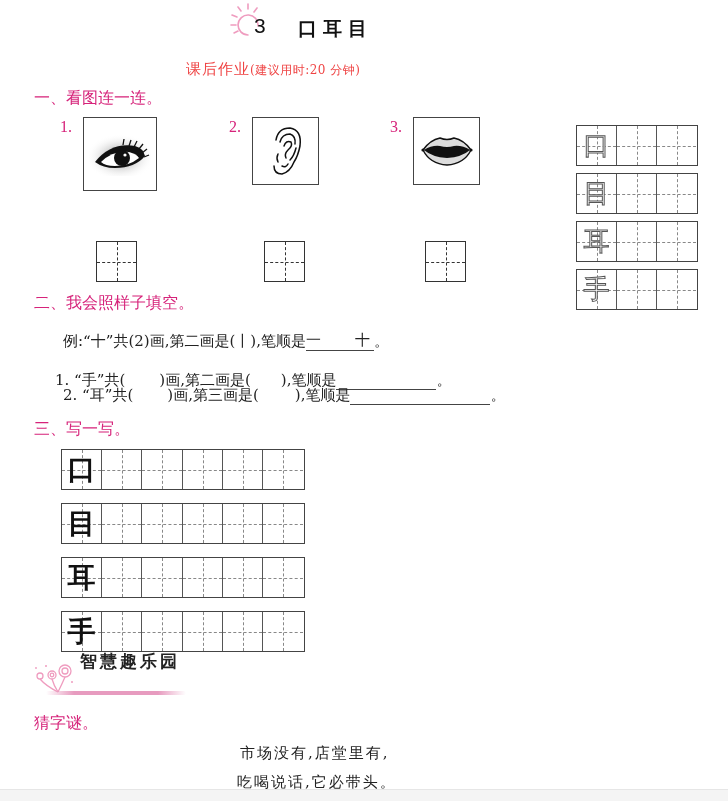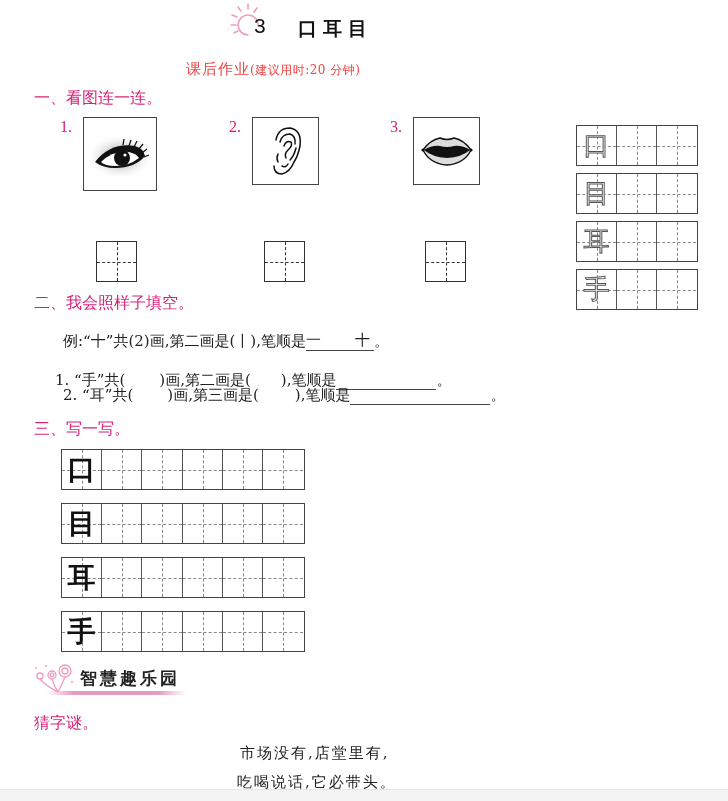--- a/index.html
+++ b/index.html
@@ -222,21 +222,21 @@
     <path d="M20 17 Q22 24 26 30"></path>
       <path d="M33 15 Q30 22 26 30"></path>
       <path d="M8 17 Q14 24 26 30"></path>
   </g>
   <g fill="#ef9cbf">
       <circle cx="14" cy="4" r="1"></circle>
       <circle cx="40" cy="20" r="1"></circle>
       <circle cx="4" cy="6" r="0.9"></circle>
     </g>
 </svg>
-<div class="abs banner-text" style="left:80px; top:667px;">智慧趣乐园</div>
+<div class="abs banner-text" style="left:80px; top:650px;">智慧趣乐园</div>
 <div class="abs banner-underline" style="left:46px; top:691px; width:140px;"></div>
 
 <div class="abs section-head" style="left:34px; top:713px;">猜字谜。</div>
 
 <div class="abs riddle" style="left:240px; top:744px;">市场没有,店堂里有,</div>
 <div class="abs riddle" style="left:237px; top:773px;text-align:right;">吃喝说话,它必带头。</div>
 
 <div class="abs page-edge"></div>
 
 </body></html>

